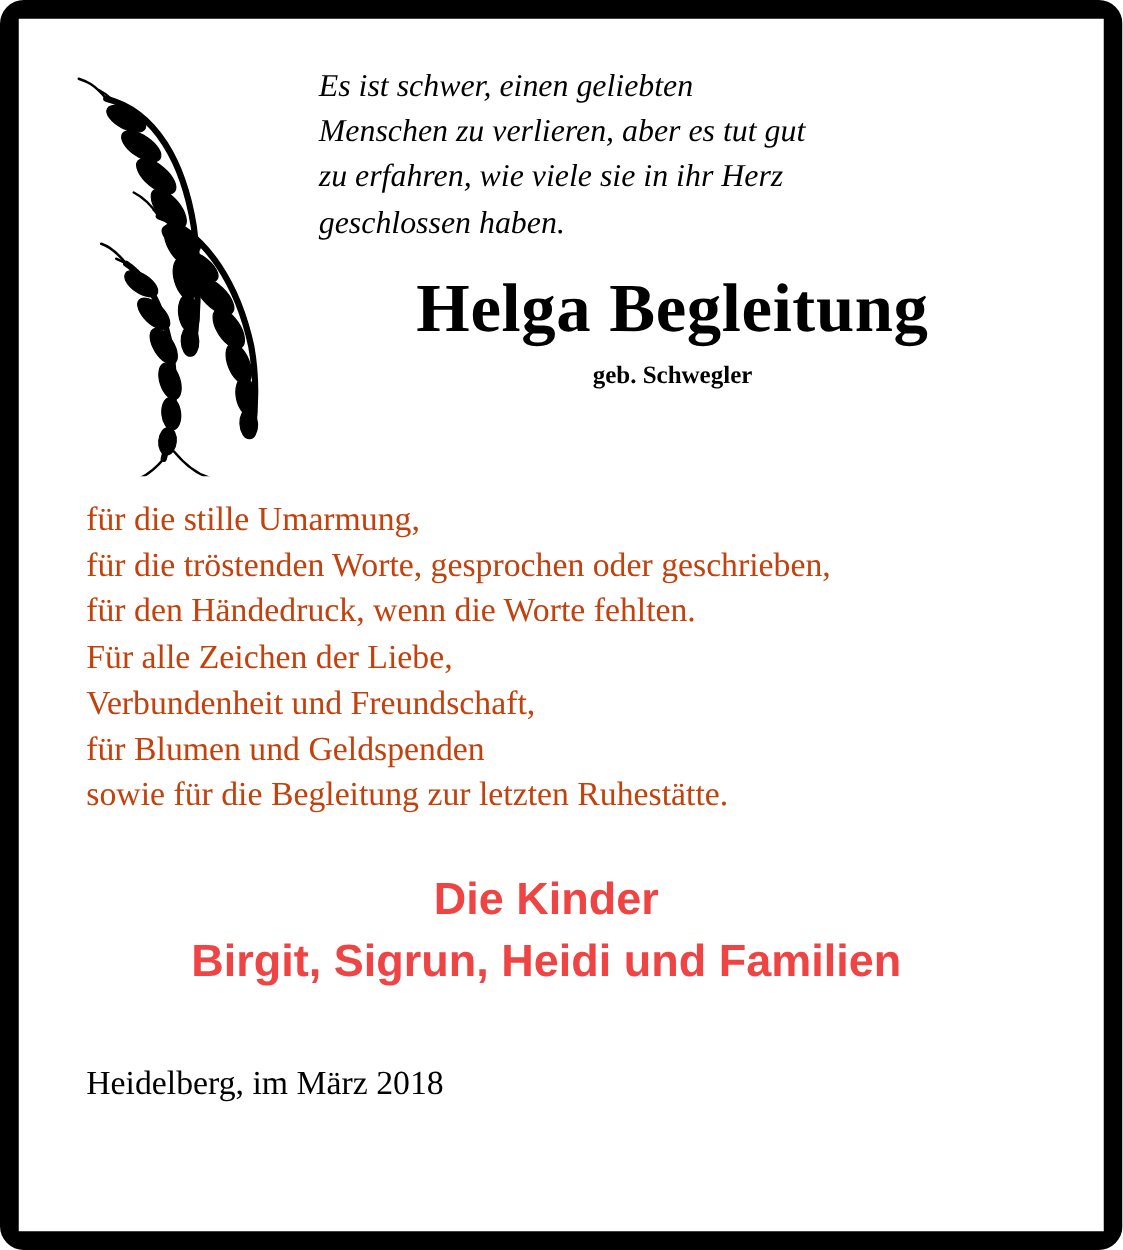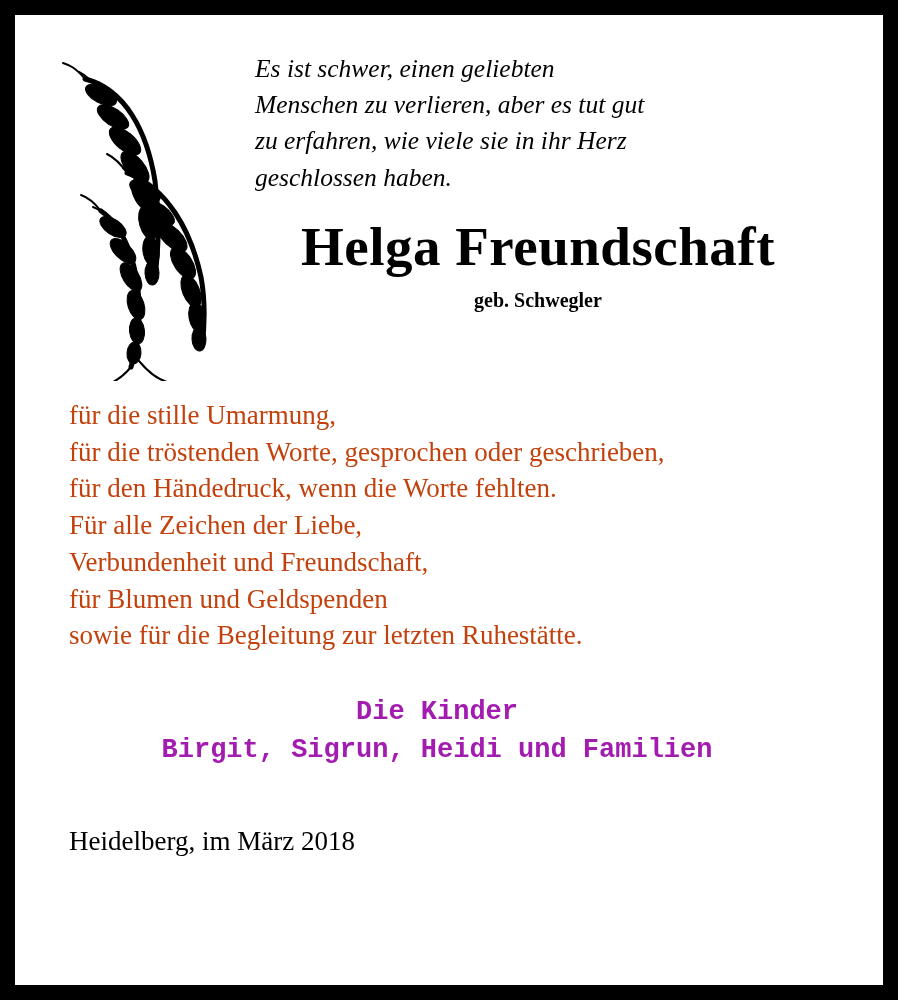--- a/index.html
+++ b/index.html
@@ -14,20 +14,21 @@
     font-family: "Liberation Serif", serif;
   }
 
   
   .obituary-frame {
     box-sizing: border-box;
     width: 898px;
     height: 1000px;
     background: #000000;
     padding: 12px;
+    border-radius: 19px;
   }
   .obituary-inner-border {
     box-sizing: border-box;
     width: 100%;
     height: 100%;
     background: #000000;
     padding: 3px;
   }
   .obituary-card {
     box-sizing: border-box;
@@ -106,25 +107,25 @@
     white-space: pre-line;
     margin: 16px 0 0 14px;
   }
 
   .signature {
     text-align: center;
     margin-top: 40px;
     padding-right: 24px;
   }
   .signature-line {
-    font-family: Liberation Mono, monospace;
-    font-weight: bold;
-    font-size: 27px;
+    font-family: Liberation Sans, sans-serif;
+    font-weight: bold;
+    font-size: 36px;
     line-height: 1.4;
-    color: #a21caf;
+    color: #ef4444;
     margin: 0;
     white-space: pre-line;
   }
 
   .place-date {
     font-family: "Liberation Serif", serif;
     font-size: 27px;
     color: #000000;
     margin: 56px 0 0 14px;
   }
@@ -194,21 +195,21 @@
           </svg>
         </div>
 
         <div class="verse-col">
           <p class="verse">Es ist schwer, einen geliebten
 Menschen zu verlieren, aber es tut gut
 zu erfahren, wie viele sie in ihr Herz
 geschlossen haben.</p>
 
           <div class="name-block">
-            <h1 class="deceased-name">Helga Freundschaft</h1>
+            <h1 class="deceased-name">Helga Begleitung</h1>
             <p class="maiden-name">geb. Schwegler</p>
           </div>
         </div>
 
       </div>
 
       <p class="thanks-body">für die stille Umarmung,
 für die tröstenden Worte, gesprochen oder geschrieben,
 für den Händedruck, wenn die Worte fehlten.
 Für alle Zeichen der Liebe,

